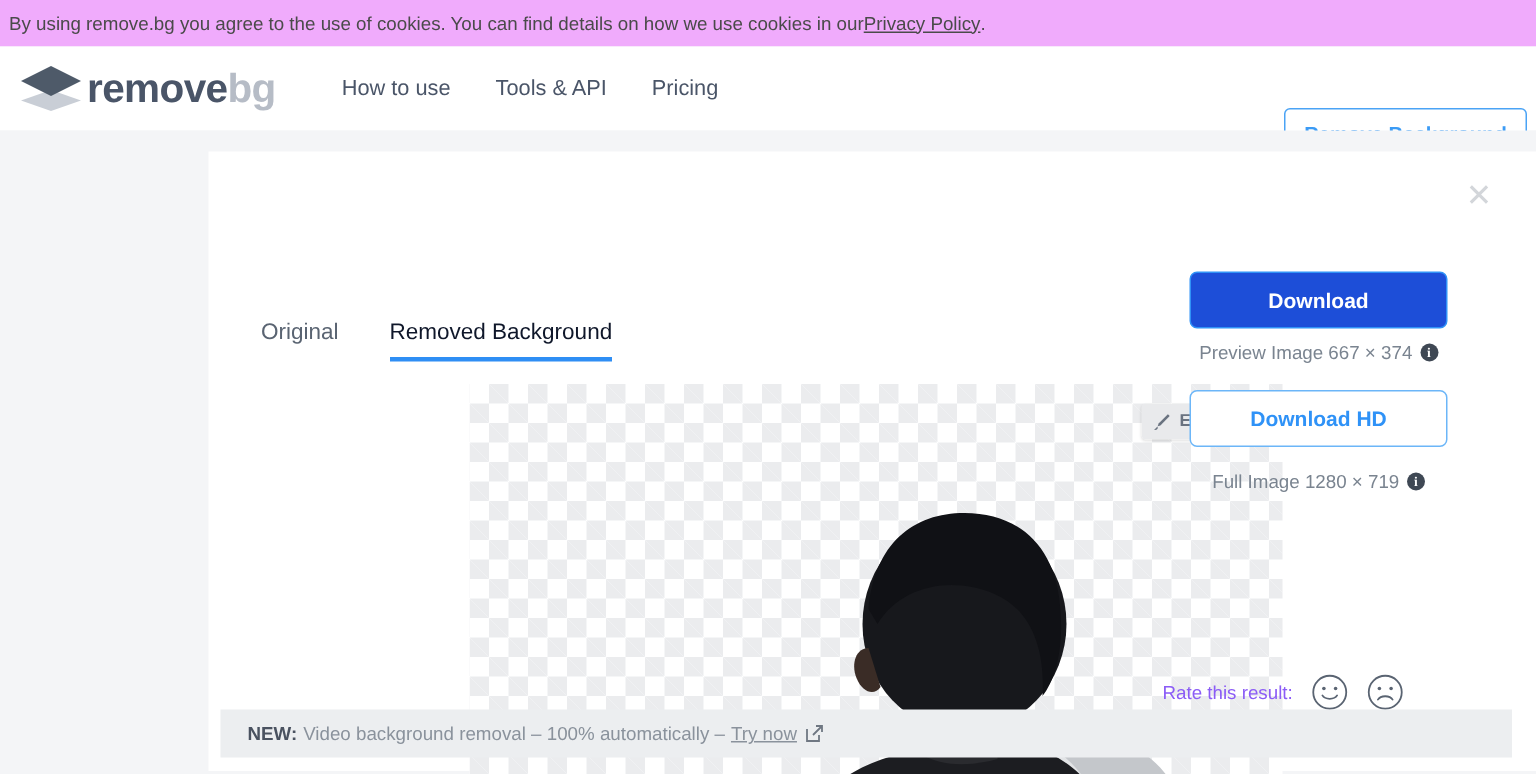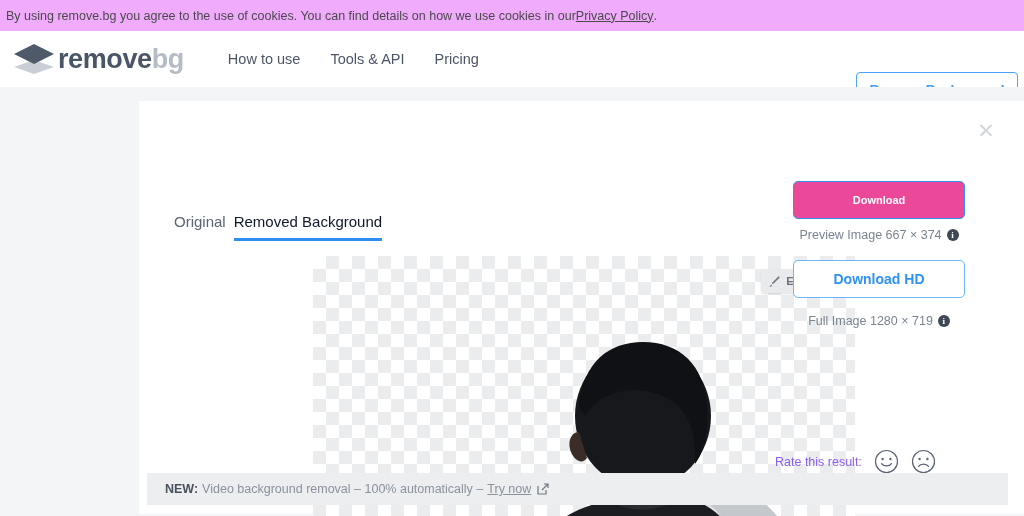--- a/index.html
+++ b/index.html
@@ -118,21 +118,21 @@
     user-select: none;
   }
 
   
   .tabs {
     position: absolute;
     left: 35px;
     top: 112px;
     display: flex;
     align-items: flex-end;
-    gap: 8px;
+    gap: 34px;
   }
   .tab {
     font-size: 15px;
     color: #5a6472;
     padding-bottom: 8px;
     cursor: pointer;
     white-space: nowrap;
     border-bottom: 3px solid transparent;
   }
   .tab.active {
@@ -200,25 +200,25 @@
     pointer-events: none;
   }
 
   
   .rail { position: absolute; left: 634px; top: 80px; width: 212px; }
   .btn-download {
     display: block;
     width: 172px;
     height: 38px;
     margin: 0 auto;
-    background: #ec4899;
+    background: #1d4ed8;
     border: 1px solid #2f92f7;
     border-radius: 5px;
     color: #ffffff;
-    font-size: 11px;
+    font-size: 14px;
     font-weight: bold;
     font-family: "Liberation Sans", sans-serif;
     cursor: pointer;
     padding: 0;
   }
   .btn-download-hd {
     display: block;
     width: 172px;
     height: 38px;
     margin: 16px auto;

